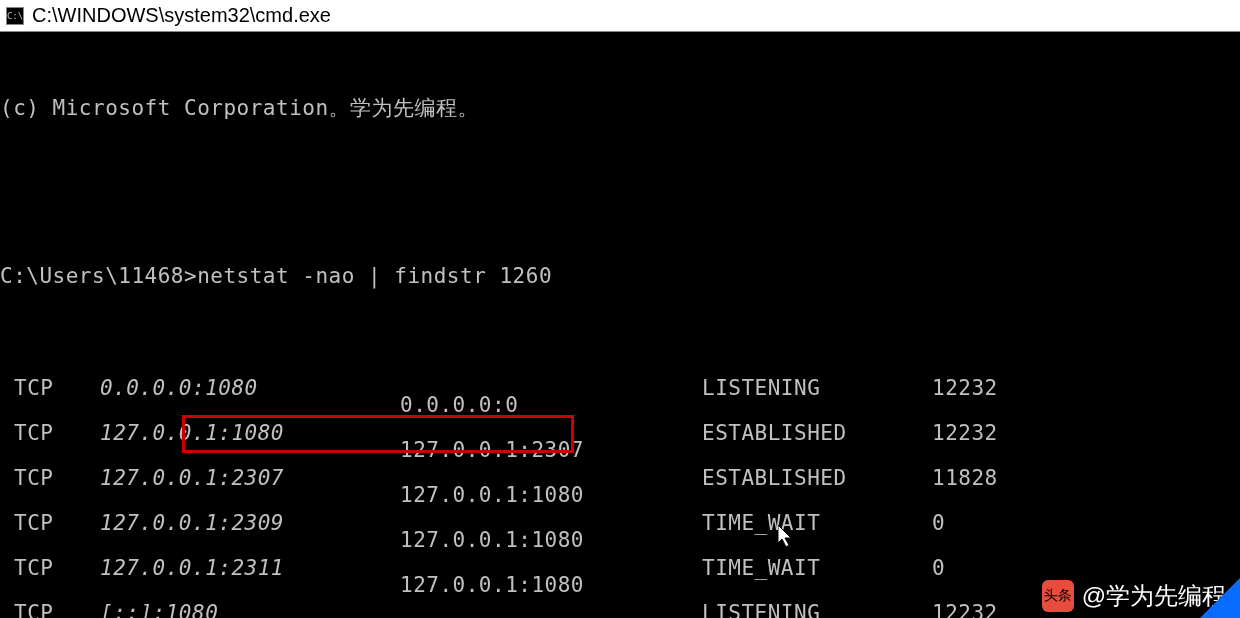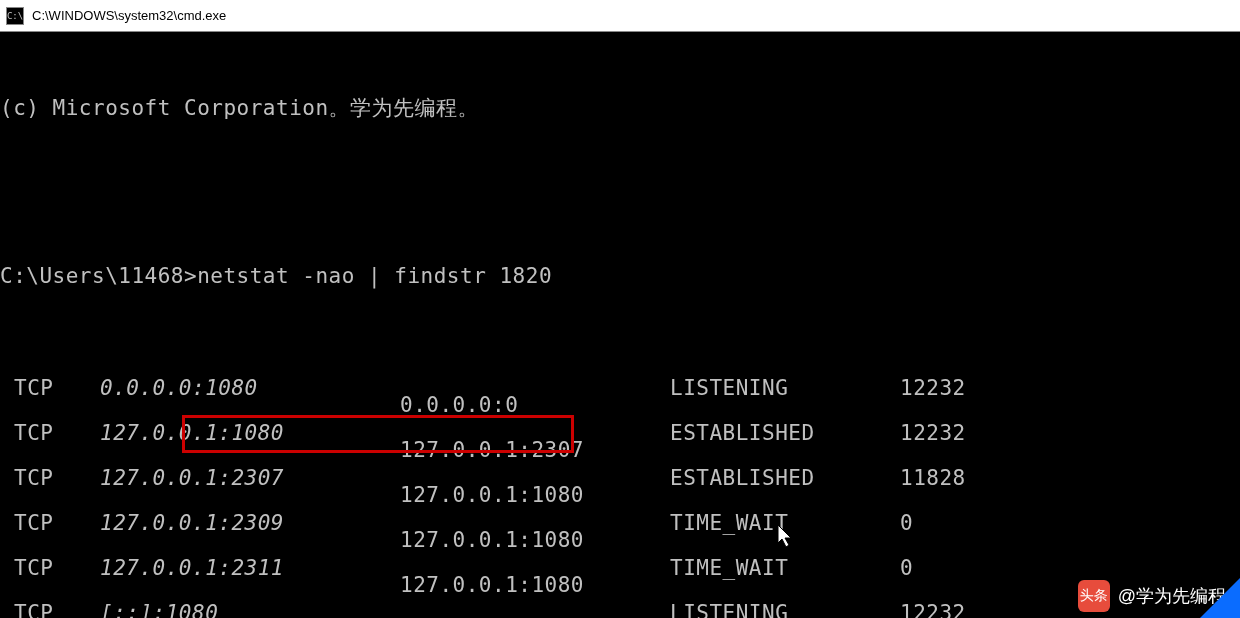--- a/index.html
+++ b/index.html
@@ -30,37 +30,37 @@
       position: relative;
       display: flex;
       align-items: center;
       justify-content: center;
       font-size: 9px;
       color: #c0c0c0;
       font-family: monospace;
     }
     .titlebar-text {
       color: #000;
-      font-size: 13px;
+      font-size: 20px;
       font-family: 'Segoe UI', Arial, sans-serif;
     }
     .terminal {
       padding: 6px 0 0 0;
       line-height: 28px;
       white-space: pre;
       letter-spacing: 0.5px;
     }
     .line { min-height: 28px; }
     .row {
       display: flex;
     }
     .col-proto { width: 100px; padding-left: 14px; }
     .col-local { width: 300px; font-style: italic; }
     .col-foreign { width: 270px; margin-top: 17px; }
-    .col-state { width: 230px; }
+    .col-state { width: 230px; margin-left: 32px; }
     .col-pid { width: 120px; }
     .highlight {
       border: 3px solid #c00;
       position: absolute;
       left: 182px;
       top: 415px;
       width: 392px;
       height: 38px;
       pointer-events: none;
     }
@@ -78,30 +78,30 @@
       bottom: 6px;
       display: flex;
       align-items: center;
       gap: 8px;
     }
     .watermark-icon {
       width: 32px;
       height: 32px;
       background: #e74c3c;
       border-radius: 6px;
-      color: #ffffff;
+      color: #000000;
       display: flex;
       align-items: center;
       justify-content: center;
       font-size: 14px;
       font-family: sans-serif;
     }
     .watermark-text {
       color: #fff;
-      font-size: 18px;
+      font-size: 24px;
       font-family: sans-serif;
     }
     .blue-triangle {
       position: absolute;
       right: 0;
       bottom: 0;
       width: 0;
       height: 0;
       border-left: 40px solid transparent;
       border-bottom: 40px solid #0a6cff;
@@ -112,21 +112,21 @@
 <body>
 
 <div class="titlebar">
   <div class="titlebar-icon">C:\</div>
   <div class="titlebar-text">C:\WINDOWS\system32\cmd.exe</div>
 </div>
 
 <div class="terminal">
   <div class="line">(c) Microsoft Corporation。学为先编程。</div>
   <div class="spacer"></div>
-  <div class="line"><span>C:\Users\11468&gt;</span><span>netstat -nao | findstr 1820</span></div>
+  <div class="line"><span>C:\Users\11468&gt;</span><span>netstat -nao | findstr 1260</span></div>
 
   <div id="netstat-container"><div class="row line"><div class="col-proto">TCP</div><div class="col-local">0.0.0.0:1080</div><div class="col-foreign">0.0.0.0:0</div><div class="col-state">LISTENING</div><div class="col-pid">12232</div></div><div class="row line"><div class="col-proto">TCP</div><div class="col-local">127.0.0.1:1080</div><div class="col-foreign">127.0.0.1:2307</div><div class="col-state">ESTABLISHED</div><div class="col-pid">12232</div></div><div class="row line"><div class="col-proto">TCP</div><div class="col-local">127.0.0.1:2307</div><div class="col-foreign">127.0.0.1:1080</div><div class="col-state">ESTABLISHED</div><div class="col-pid">11828</div></div><div class="row line"><div class="col-proto">TCP</div><div class="col-local">127.0.0.1:2309</div><div class="col-foreign">127.0.0.1:1080</div><div class="col-state">TIME_WAIT</div><div class="col-pid">0</div></div><div class="row line"><div class="col-proto">TCP</div><div class="col-local">127.0.0.1:2311</div><div class="col-foreign">127.0.0.1:1080</div><div class="col-state">TIME_WAIT</div><div class="col-pid">0</div></div><div class="row line"><div class="col-proto">TCP</div><div class="col-local">[::]:1080</div><div class="col-foreign">[::]:0</div><div class="col-state">LISTENING</div><div class="col-pid">12232</div></div></div>
 
   
   
   
 
   
   
   

